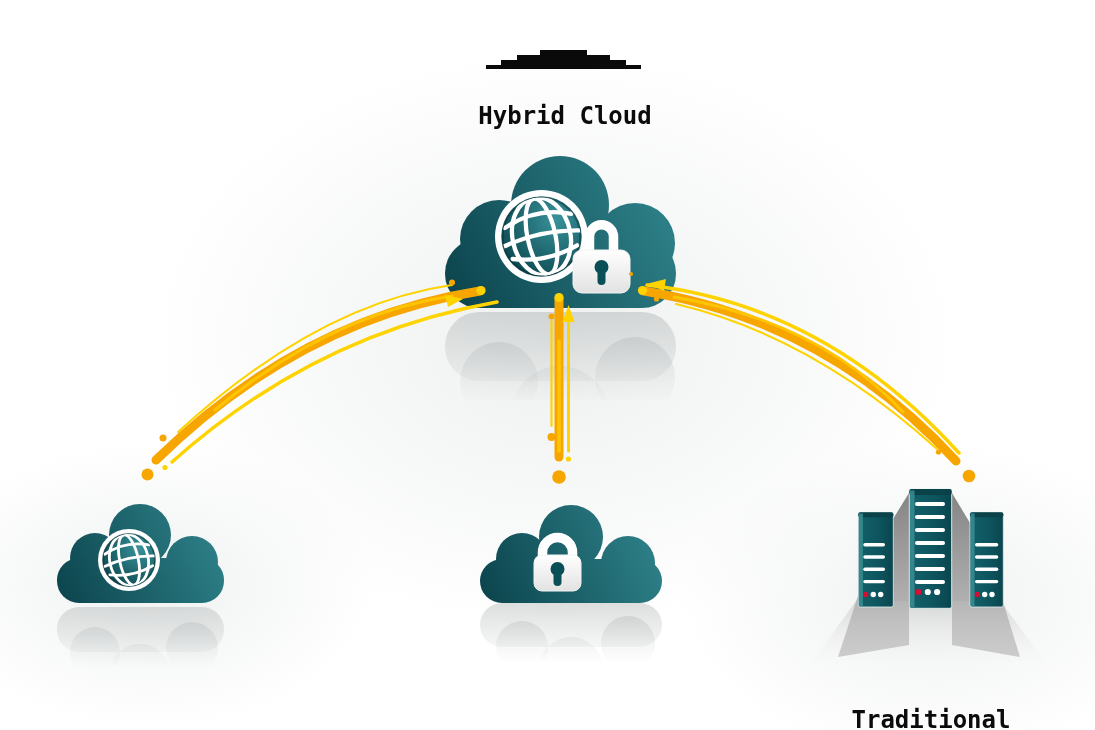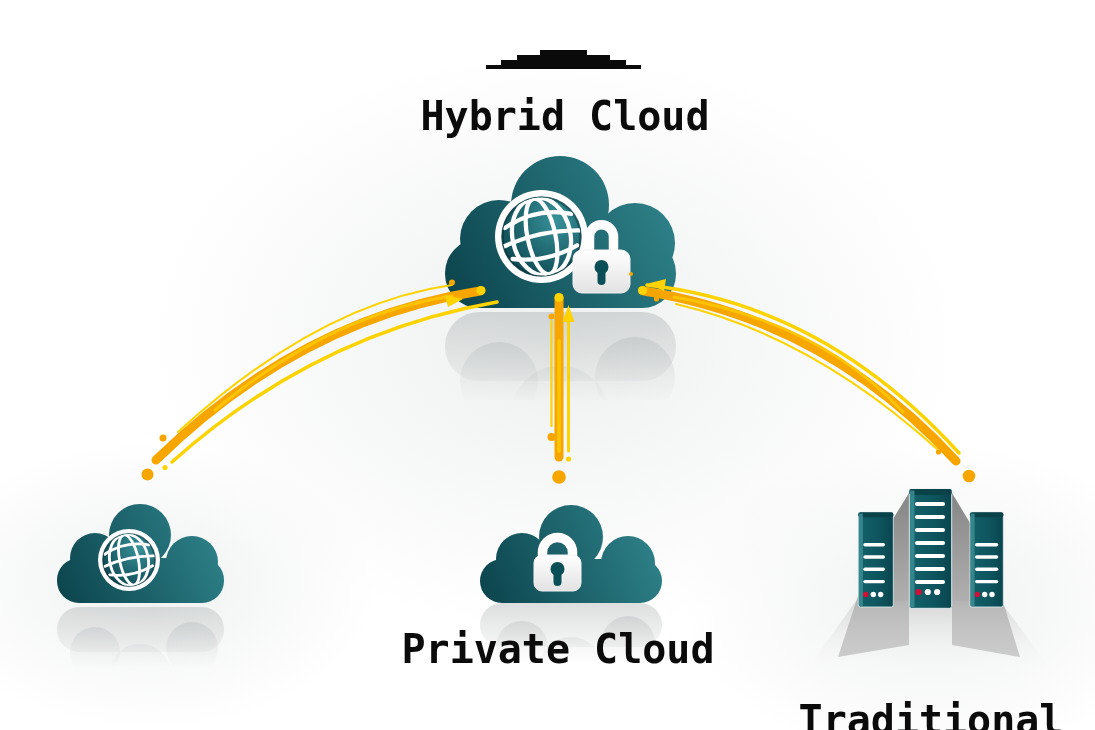--- a/index.html
+++ b/index.html
@@ -7,21 +7,21 @@
     position:relative;width:1095px;height:730px;overflow:hidden;
     font-family:"DejaVu Sans Mono","Liberation Mono",monospace;
     background:
       radial-gradient(560px 400px at 555px 340px, rgba(224,227,227,.55), transparent 72%),
       radial-gradient(300px 190px at 150px 585px, rgba(226,229,229,.55), transparent 75%),
       radial-gradient(330px 210px at 930px 600px, rgba(224,227,227,.5), transparent 75%),
       #ffffff;
   }
   .abs{position:absolute;}
   .label{
-    position:absolute;font-weight:700;font-size:40px;line-height:36px;
+    position:absolute;font-weight:700;font-size:24px;line-height:36px;
     color:#0b0b0b;text-align:center;white-space:nowrap;transform:translateX(-50%);
   }
   .label.two-line{line-height:38.5px;white-space:pre;}
   .mark{position:absolute;left:486px;top:50px;width:155px;display:flex;flex-direction:column;align-items:center;}
   .mark div{background:#0a0a0a;}
   .m1{width:47px;height:5px;}
   .m2{width:93px;height:5px;}
   .m3{width:125px;height:5px;}
   .m4{width:155px;height:4.2px;}
 </style>
@@ -288,20 +288,19 @@
       <circle cx="631" cy="274" r="2" fill="#F7A600" stroke="none"></circle>
       <circle cx="656.5" cy="299" r="2.6" fill="#F7A600" stroke="none"></circle>
       <circle cx="938.5" cy="452" r="2.6" fill="#F7A600" stroke="none"></circle>
       <circle cx="969" cy="476" r="6.3" fill="#F7A600" stroke="none"></circle>
     </g>
   </svg>
 
   <div class="label" style="left:565px;top:98px">Hybrid Cloud</div>
 
 
-  <div class="label" style="left:558px;top:631px">Private Cloud</div>
 
   <div class="label two-line" style="left:931px;top:624px">
     <div>Traditional</div>
     
   </div>
 
 </div>
 
 </body></html>

